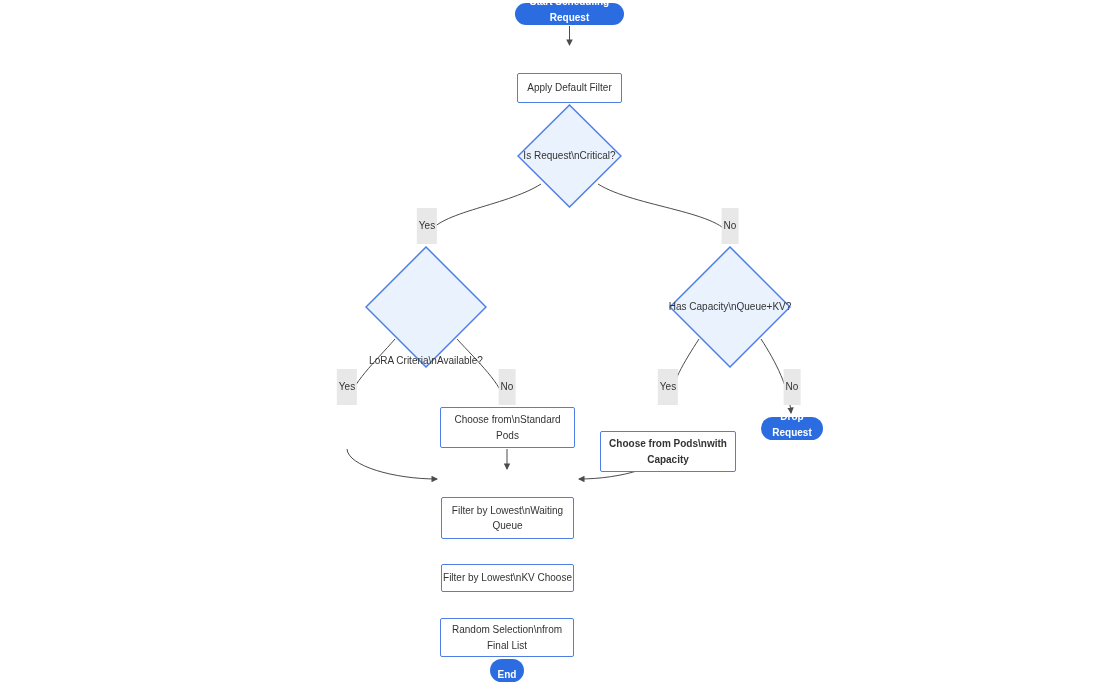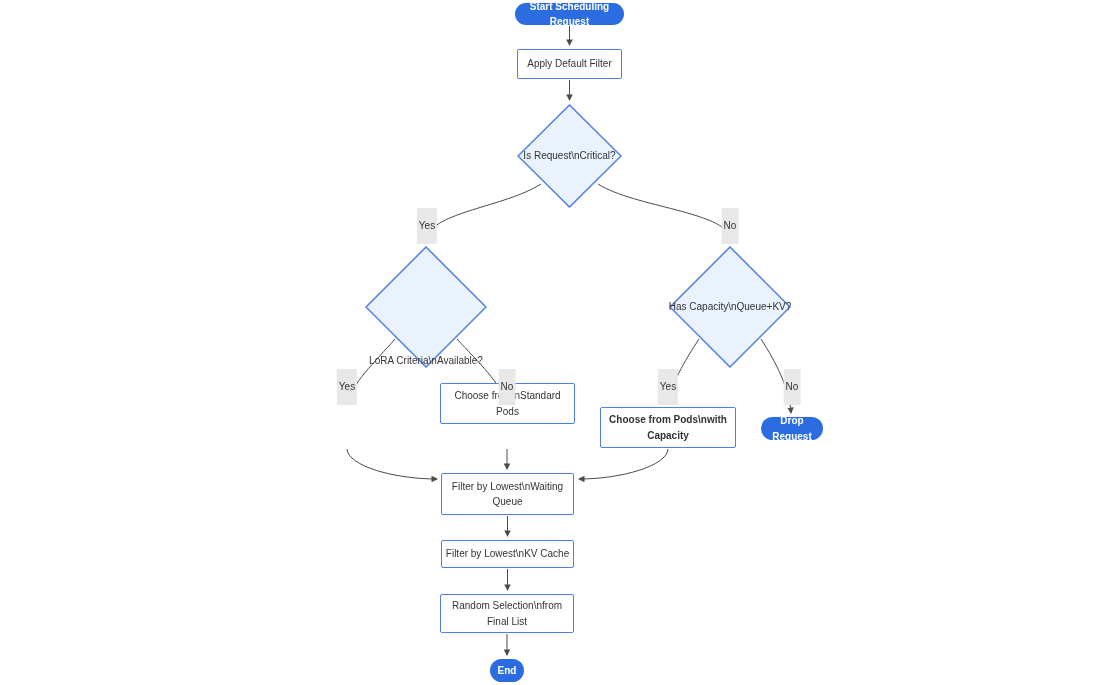--- a/index.html
+++ b/index.html
@@ -5,22 +5,22 @@
   html,body{margin:0;padding:0;background:#ffffff;}
   .canvas{
     position:relative;width:1103px;height:685px;background:#ffffff;overflow:hidden;
     font-family:"Liberation Sans",sans-serif;color:#333333;
   }
   .edges{position:absolute;left:0;top:0;width:1103px;height:685px;pointer-events:none;}
   .node{
     position:absolute;box-sizing:border-box;display:flex;align-items:center;justify-content:center;
     text-align:center;font-size:10px;line-height:1.55;color:#333333;
   }
-  .rect{background:#ffffff;border:1.5px solid #4f7fe6;border-radius:2px;padding:6px 6px;}
-  .stadium{background:#2b6de0;color:#ffffff;font-weight:bold;border-radius:12px;padding:0 4px;}
+  .rect{background:#ffffff;border:1.5px solid #4f7fe6;border-radius:2px;padding:6px 6px;margin-top:24px;}
+  .stadium{background:#2b6de0;color:#ffffff;font-weight:bold;border-radius:12px;padding:0 4px;align-items:flex-end;}
   .diamond{background:transparent;}
   .diamond svg{position:absolute;left:0;top:0;}
   .diamond .dlabel{position:relative;white-space:nowrap;z-index:1;}
   .nowrap{white-space:nowrap;}
   .edge-label{
     position:absolute;transform:translate(-50%,-50%);background:#e8e8e8;color:#333333;
     font-size:10px;line-height:1.2;padding:12px 2px;white-space:nowrap;
   }
   
   .n-start{left:515px;top:3px;width:109px;height:22px;}
@@ -109,21 +109,21 @@
 
   <div class="node stadium n-drop">
     <span>Drop Request</span>
   </div>
 
   <div class="node rect n-fqueue">
     <span>Filter by Lowest\nWaiting Queue</span>
   </div>
 
   <div class="node rect n-fkv nowrap">
-    <span>Filter by Lowest\nKV Cache</span>
+    <span>Filter by Lowest\nKV Choose</span>
   </div>
 
   <div class="node rect n-random">
     <span>Random Selection\nfrom Final List</span>
   </div>
 
   <div class="node stadium n-end">
     <span>End</span>
   </div>
 

